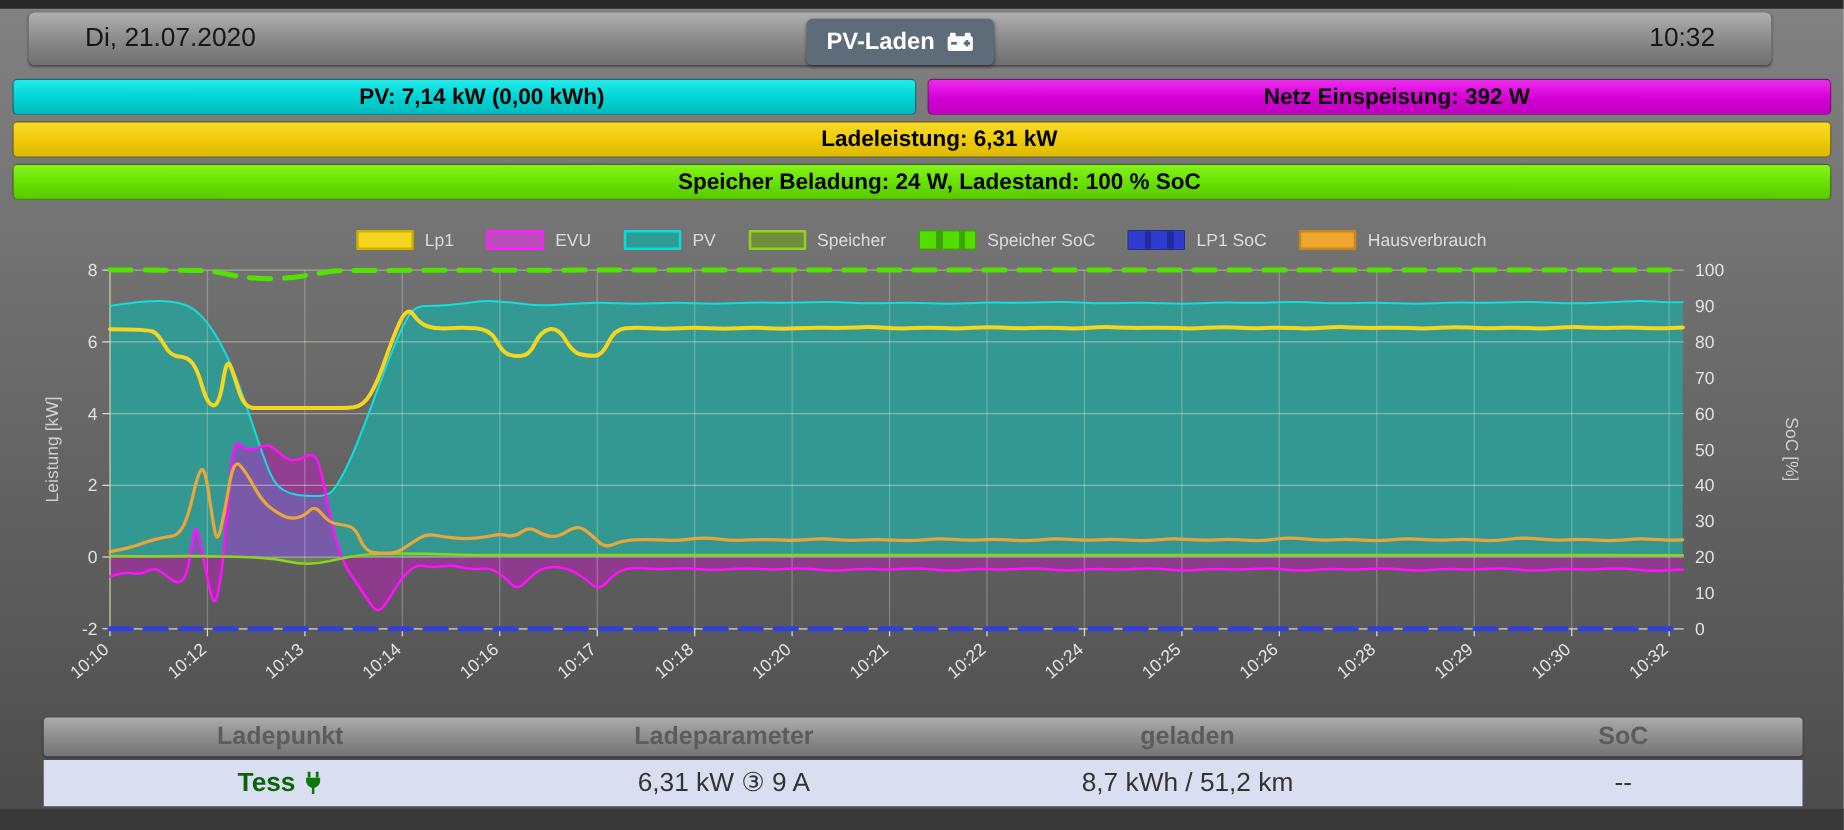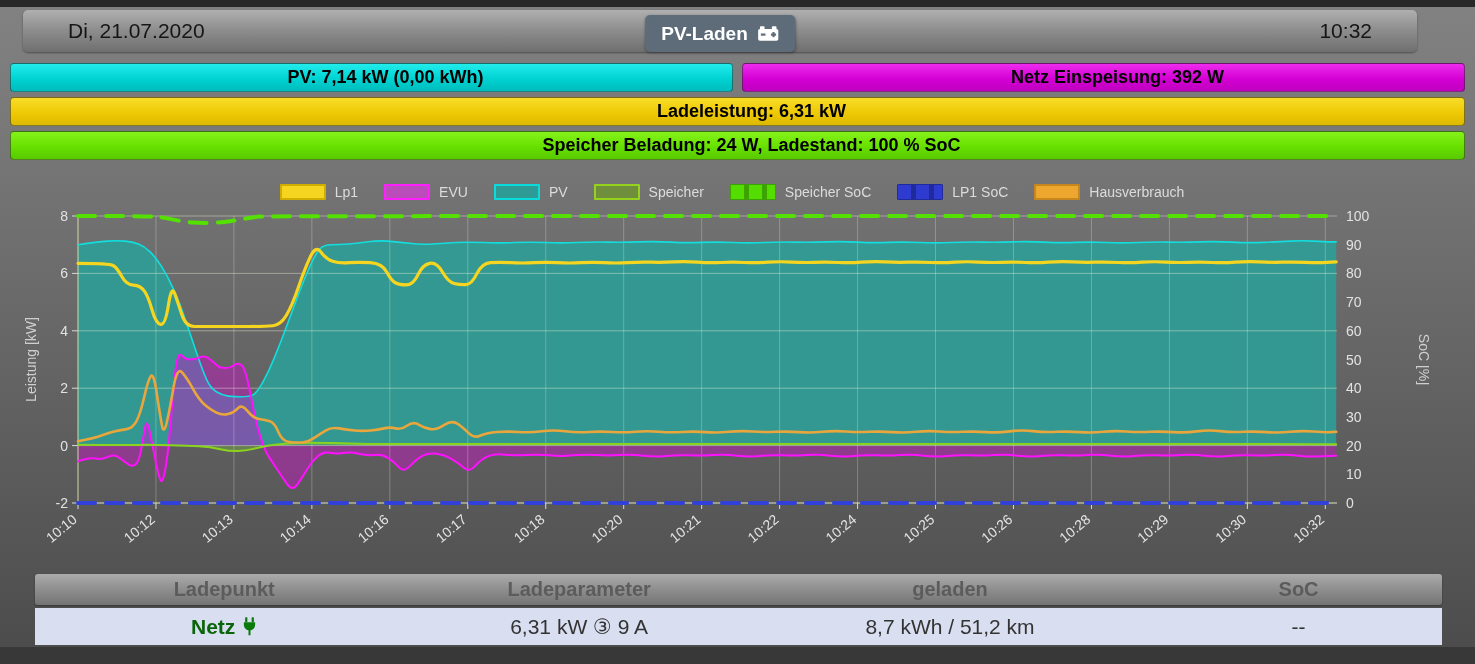--- a/index.html
+++ b/index.html
@@ -38,21 +38,21 @@
     display:flex; align-items:center; justify-content:center;
     font-size:18px; font-weight:bold; color:#000;padding-left:28px;
   }
   .sbar.pv    { background:linear-gradient(180deg,#22ecec 0%,#00d2d2 55%,#00bcbc 100%); }
   .sbar.grid  { background:linear-gradient(180deg,#ee2bee 0%,#d400d4 55%,#bf00bf 100%); }
   .sbar.house { background:linear-gradient(180deg,#f8b327 0%,#ee9d06 55%,#dd9000 100%); }
   .sbar.charge{ background:linear-gradient(180deg,#f8dd27 0%,#eec906 55%,#ddb900 100%); }
   .sbar.batt  { background:linear-gradient(180deg,#85f21a 0%,#67e000 55%,#58c900 100%); }
 
   
-  .chart-wrap { margin:20px 33px 0 22px; }
+  .chart-wrap { margin:20px 33px 0 32px; }
   .legend {
     display:flex; justify-content:center; align-items:center; gap:26px;
     height:24px; margin-bottom:2px;
   }
   .legend-item { display:flex; align-items:center; gap:9px; cursor:pointer; }
   .legend-swatch { width:46px; height:16px; border-radius:1px; }
   .legend-label { color:#dcdcdc; font-size:14px; }
   #chart-svg-holder { width:1407px; height:362px; }
   svg text { font-family:"Liberation Sans","DejaVu Sans",sans-serif; }
 
@@ -251,21 +251,21 @@
 <div class="ftable">
   <div class="ftable-head">
     <div class="fcell c0">Ladepunkt</div>
     <div class="fcell c1">Ladeparameter</div>
     <div class="fcell c2">geladen</div>
     <div class="fcell c3">SoC</div>
   </div>
   <div class="ftable-row">
     <div class="fcell c0">
       <span class="cp-name">
-        <span>Netz</span>
+        <span>Tess</span>
         <span>
           <svg width="15" height="19" viewBox="0 0 24 30">
             <rect x="5" y="0" width="3.6" height="8" rx="1" fill="#0a7a0a"></rect>
             <rect x="15.4" y="0" width="3.6" height="8" rx="1" fill="#0a7a0a"></rect>
             <path d="M3 8 h18 v4 c0 5 -4 9 -9 9 s-9 -4 -9 -9 z" fill="#0a7a0a"></path>
             <rect x="10.4" y="20" width="3.2" height="9" fill="#0a7a0a"></rect>
           </svg>
         </span>
       </span>
     </div>

